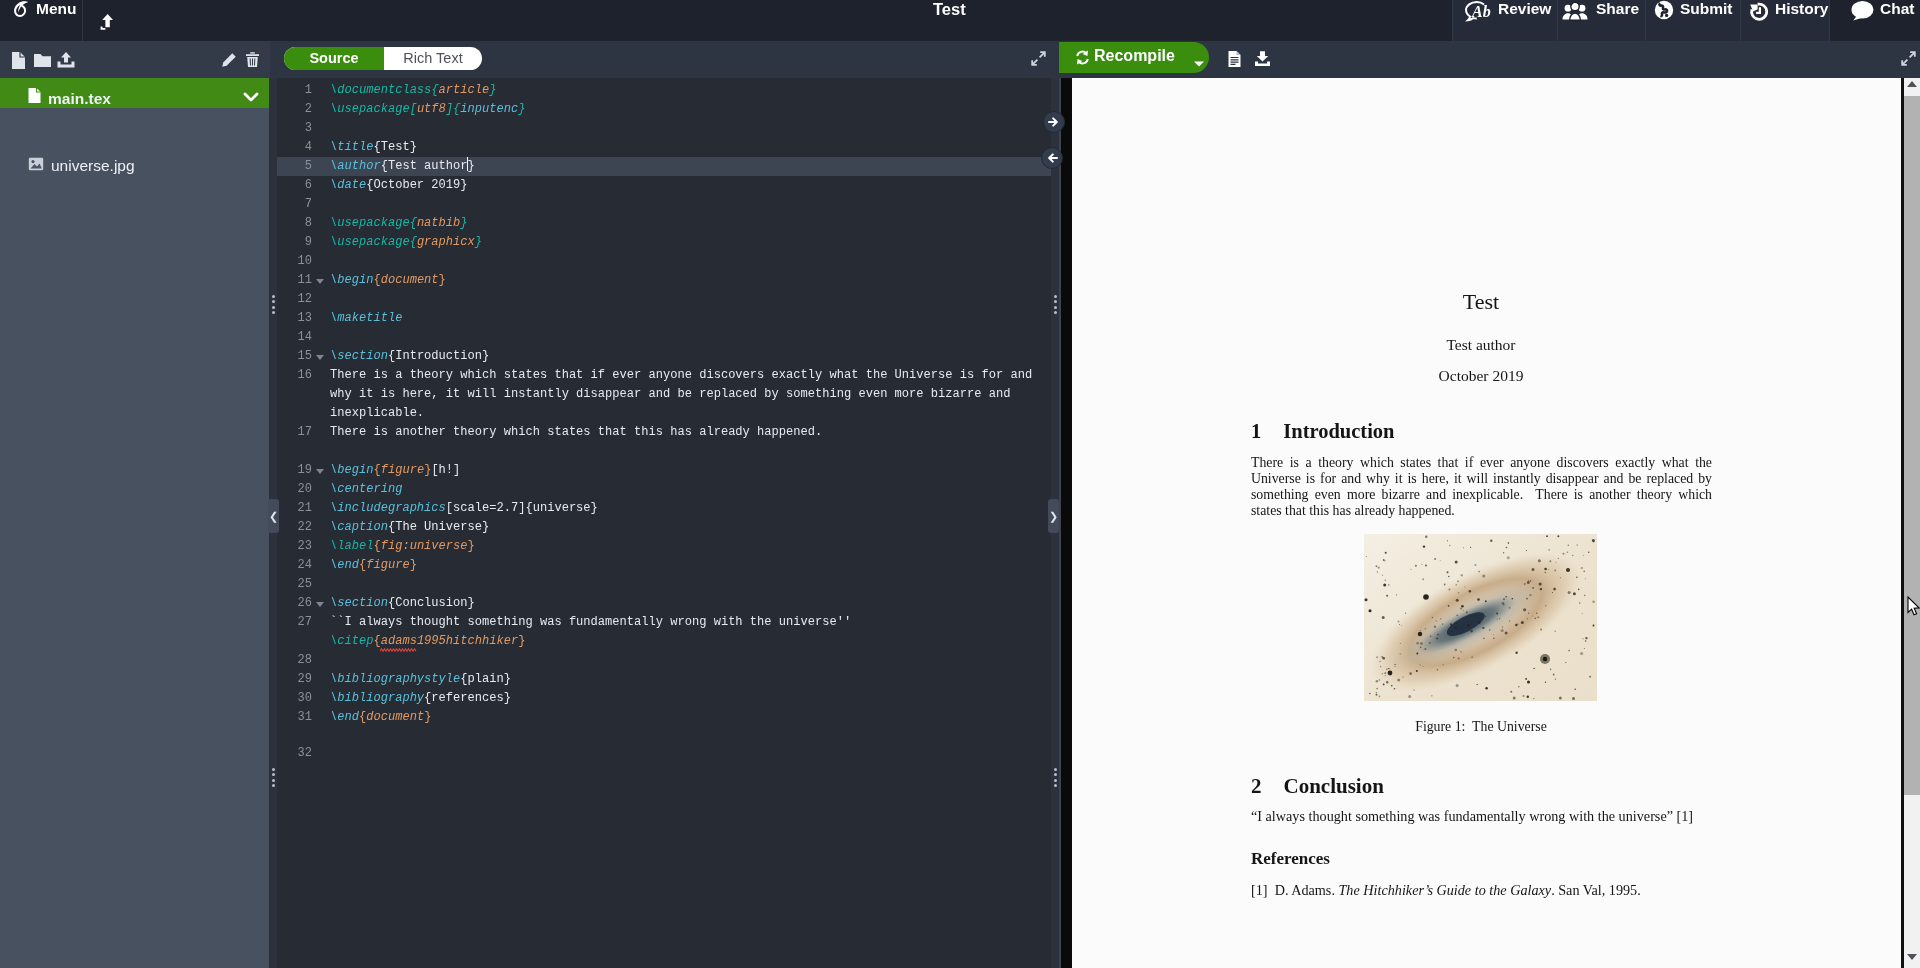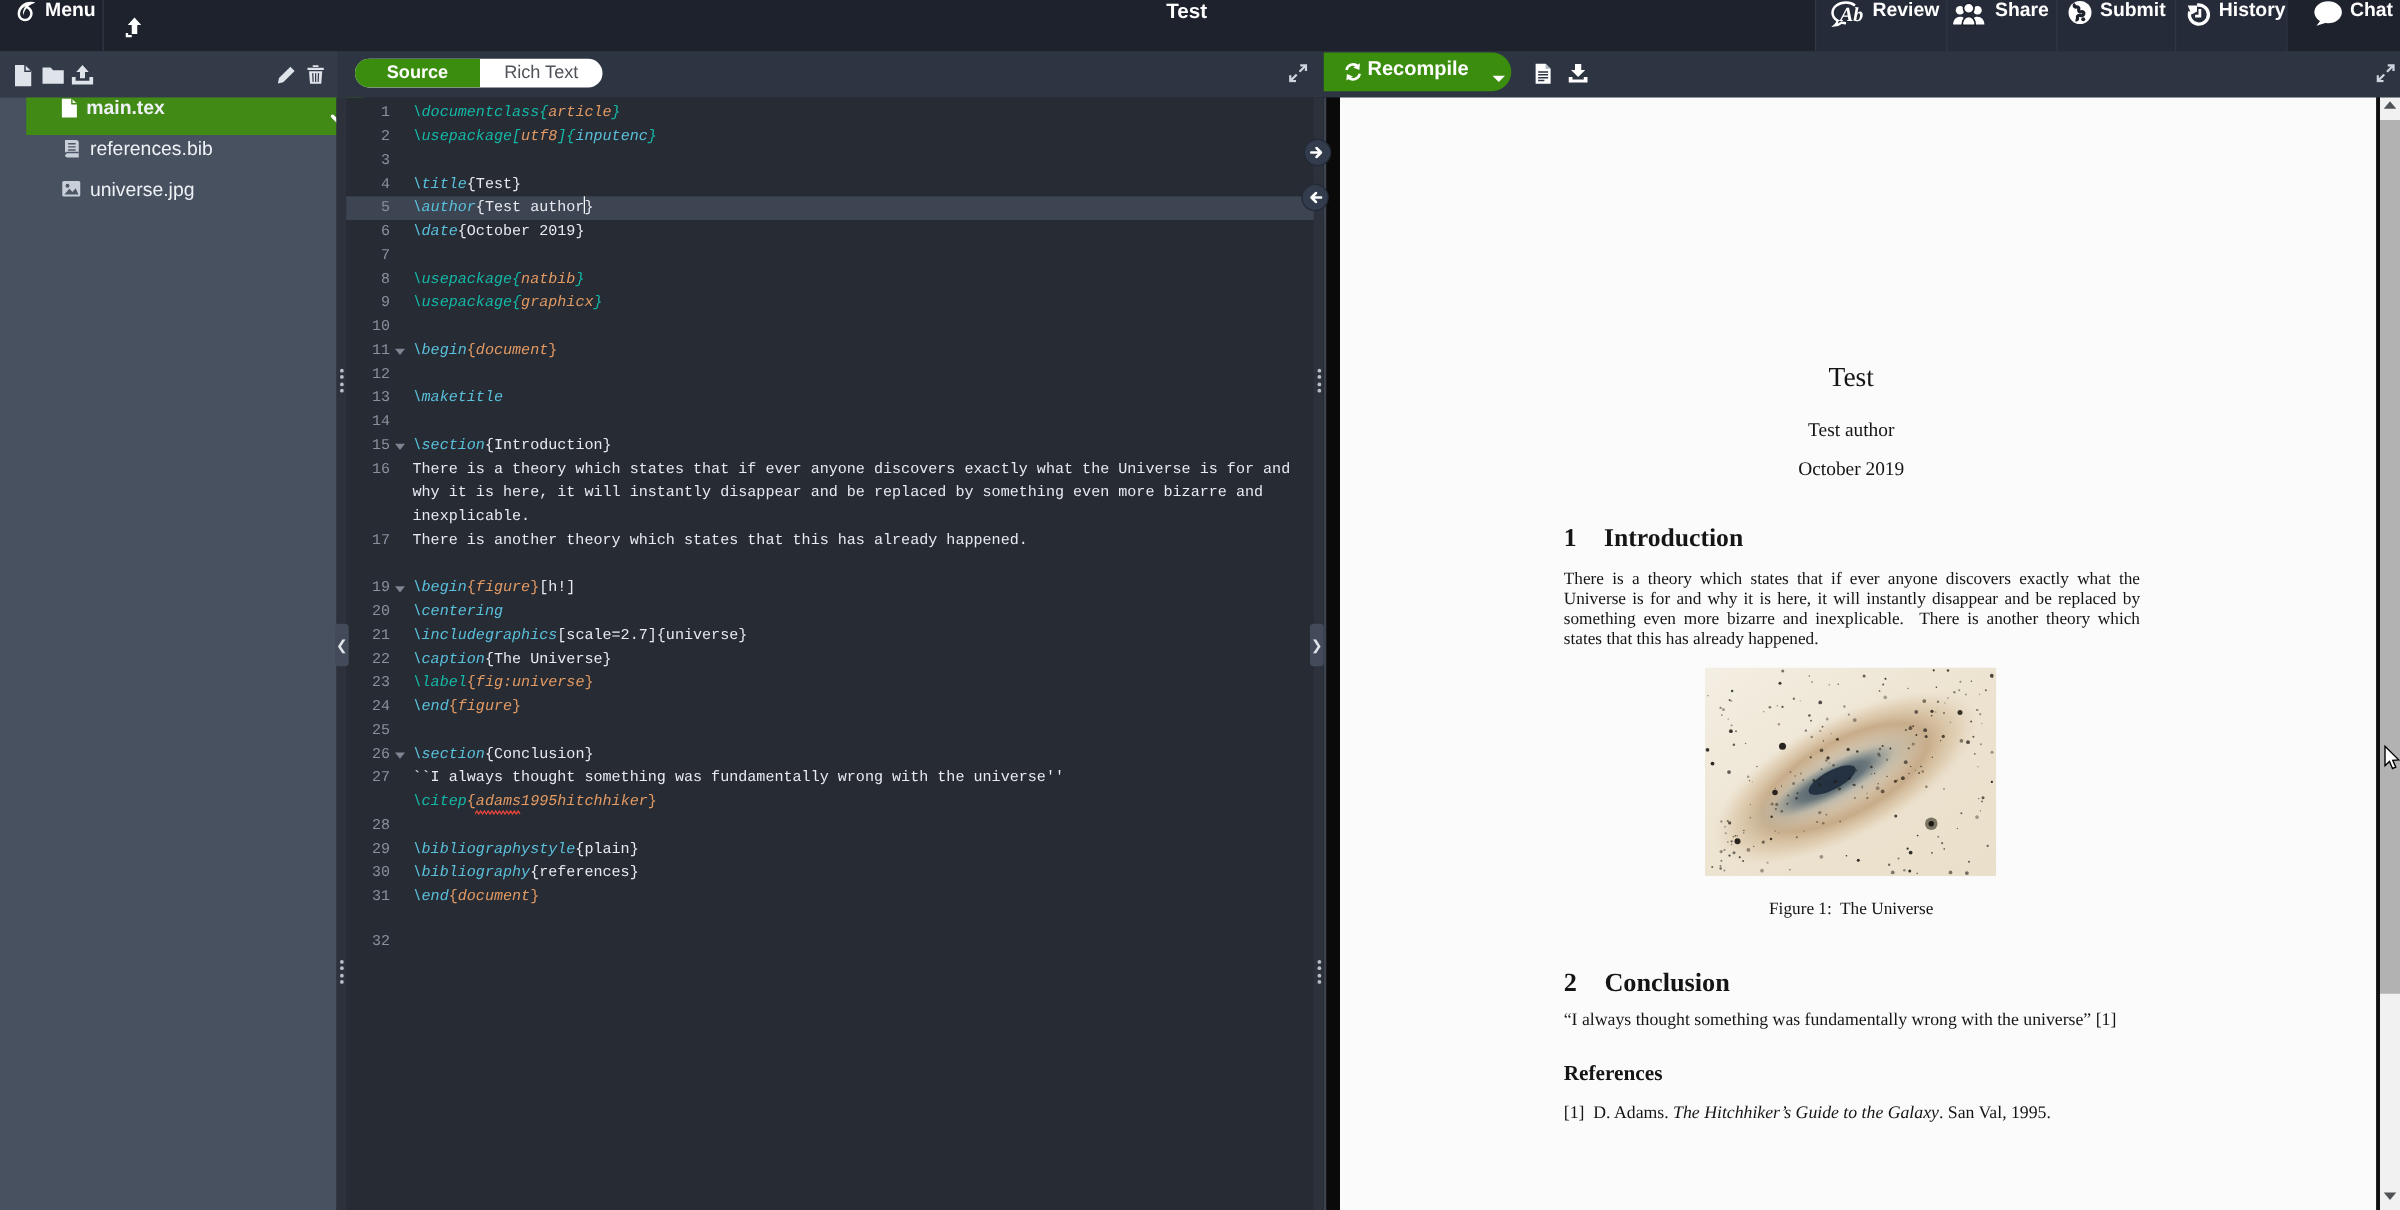--- a/index.html
+++ b/index.html
@@ -9,21 +9,21 @@
   .navseg { position:absolute; top:0; height:41px; background:#252b38; }
   .navbtn { position:absolute; top:0; height:41px; display:flex; align-items:flex-start; color:#fff; font-weight:bold; font-size:15.5px; }
   .navbtn svg { margin-right:6px; }
   #toolbar { position:absolute; left:0; top:41px; width:1920px; height:37px; background:#2e3542; }
   #treehead { position:absolute; left:0; top:41px; width:270px; height:37px; background:#333a48; }
   #pill { position:absolute; left:284px; top:47px; width:198px; height:23px; border-radius:12px; background:#fff; overflow:hidden; }
   #pill .src { position:absolute; left:0; top:0; width:100px; height:23px; background:#3b8e0d; color:#fff; font-weight:bold; font-size:14.5px; text-align:center; line-height:23px; }
   #pill .rich { position:absolute; left:100px; top:0; width:98px; height:23px; color:#4f5258; font-size:14.5px; text-align:center; line-height:22px; }
   #recompile { position:absolute; left:1059px; top:42px; width:150px; height:31px; background:#3b8e0d; border-radius:0 15.5px 15.5px 0; color:#fff; font-weight:bold; font-size:16px; }
   #sidebar { position:absolute; left:0; top:78px; width:270px; height:890px; background:#485160; }
-  .filerow { position:absolute; left:0; width:270px; color:#eef1f5; font-size:15.5px; display:flex; align-items:flex-start;margin-left:21px; }
+  .filerow { position:absolute; left:0; width:270px; color:#eef1f5; font-size:15.5px; display:flex; align-items:flex-end; }
   #editor { position:absolute; left:270px; top:78px; width:789px; height:890px; background:#272b34; overflow:hidden; }
   .crow { position:absolute; left:0; width:789px; height:20px; font-family:"Liberation Mono", monospace; font-size:12.07px; line-height:19px; white-space:pre; color:#e8eaf0; }
   .crow .lnum { position:absolute; left:0; top:0; width:42px; text-align:right; color:#8a909e; font-size:12px; line-height:19px; }
   .crow .ctext { position:absolute; left:60px; top:0; }
   .pk { color:#14b8a6;font-style:italic; }
   .cy { color:#59c0db; font-style:italic; }
   .or { color:#e39a62; }
   .oi { color:#e39a62; font-style:italic;margin-top:26px; }
   .fold { position:absolute; left:46px; top:8px; width:0; height:0; border-left:4px solid transparent; border-right:4px solid transparent; border-top:5px solid #7e8492; }
   .caret { display:inline-block; width:1.6px; height:14px; background:#f6f7f9; vertical-align:-2px; margin:0 -0.8px; }
@@ -161,28 +161,20 @@
 <div id="sidebar">
 <div class="filerow" style="top:0;height:30px;background:#418a16;font-weight:bold">
         <span style="margin-left:27px"><svg width="15" height="17" viewBox="0 0 15 17" style="">
             <path d="M1.5 1 L9.5 1 L13.5 5 L13.5 16 L1.5 16 Z" fill="#fff"></path>
             <path d="M9.5 1 L9.5 5 L13.5 5" fill="none" stroke="#418a16" stroke-width="1.1"></path>
           </svg></span>
         <span style="margin-left:6px">main.tex</span>
         <span style="position:absolute;left:243px;top:10px"><svg width="16" height="10" viewBox="0 0 16 10" style="">
             <path d="M2 2 L8 8 L14 2" fill="none" stroke="#fff" stroke-width="2.8" stroke-linecap="round" stroke-linejoin="round"></path>
           </svg></span>
-      </div>
-<div class="filerow" style="top:33px;height:31px">
-        <span style="margin-left:29px"><svg width="15" height="16" viewBox="0 0 15 16" style="">
-            <path d="M2 1 L11 1 C12.1 1 13 1.9 13 3 L13 15 L4 15 C2.9 15 2 14.1 2 13 Z" fill="#c9cfd9"></path>
-            <path d="M4.5 4 L10.5 4 M4.5 6.5 L10.5 6.5 M4.5 9 L10.5 9" stroke="#4d5665" stroke-width="1.1"></path>
-            <path d="M2 13 C2 11.9 2.9 11 4 11 L13 11" fill="none" stroke="#4d5665" stroke-width="1.1"></path>
-          </svg></span>
-        <span style="margin-left:7px">references.bib</span>
       </div>
 <div class="filerow" style="top:66px;height:31px">
         <span style="margin-left:28px"><svg width="16" height="14" viewBox="0 0 16 14" style="">
             <rect x="0.8" y="0.8" width="14.4" height="12.4" rx="1.2" fill="#c9cfd9"></rect>
             <circle cx="5" cy="4.6" r="1.6" fill="#4d5665"></circle>
             <path d="M2.5 11.5 L6.5 7 L9 9.5 L11.5 6.5 L13.8 11.5 Z" fill="#4d5665"></path>
           </svg></span>
         <span style="margin-left:7px">universe.jpg</span>
       </div>
 </div>

